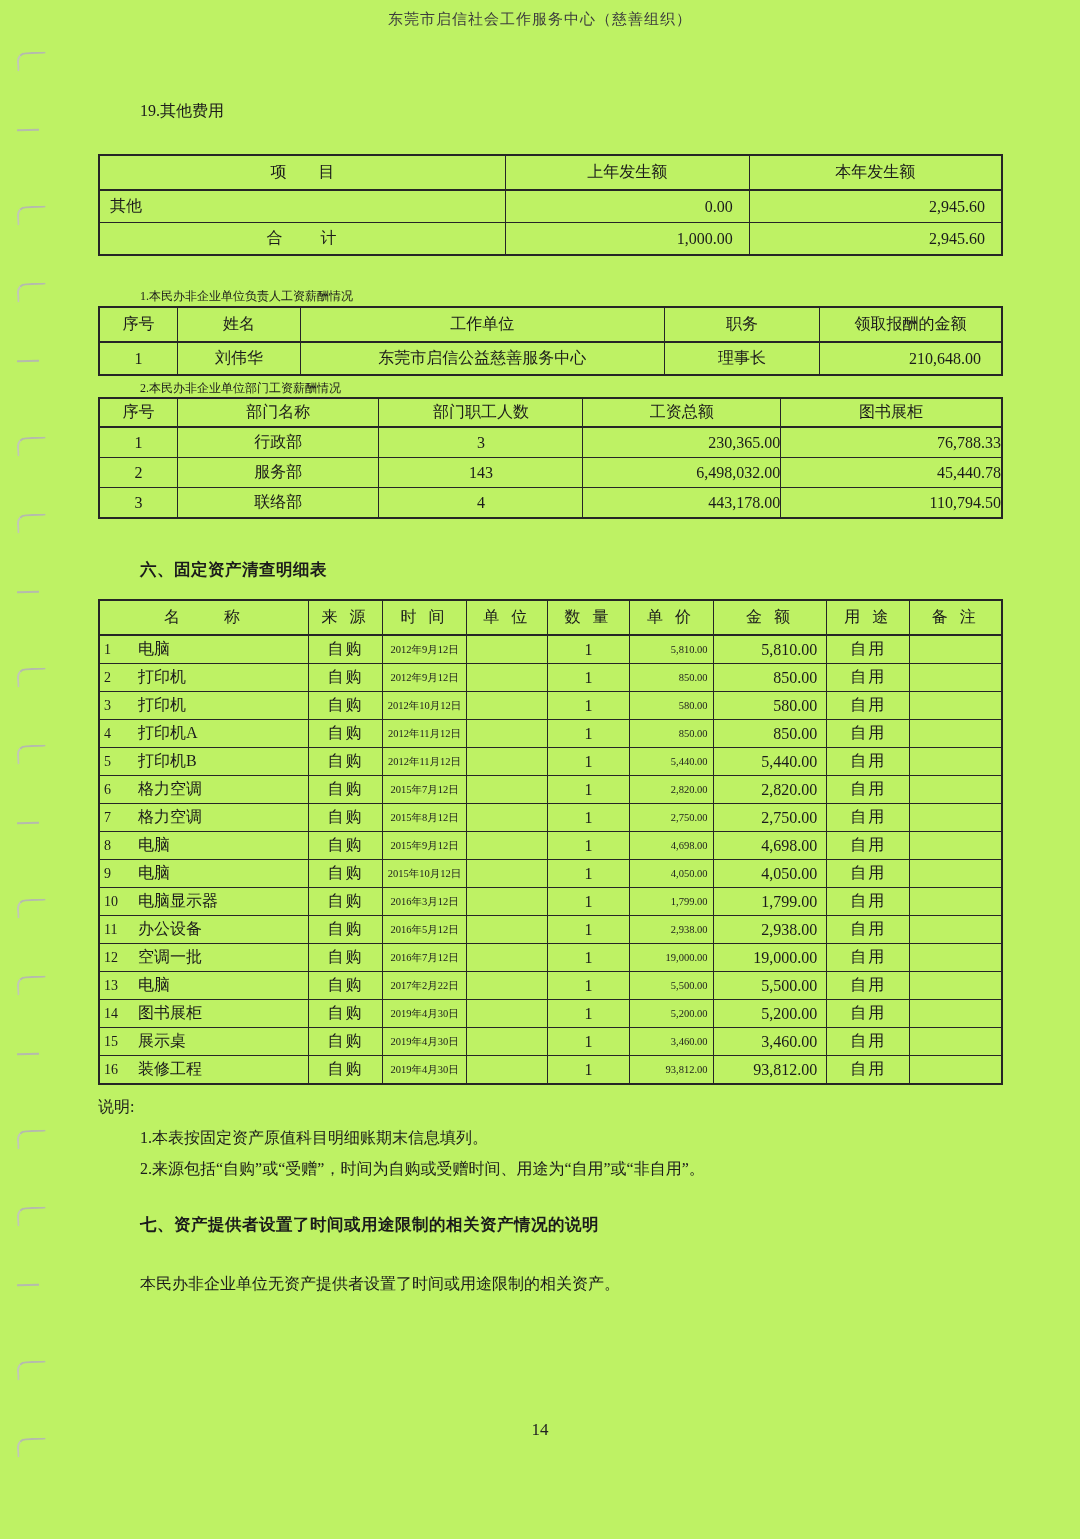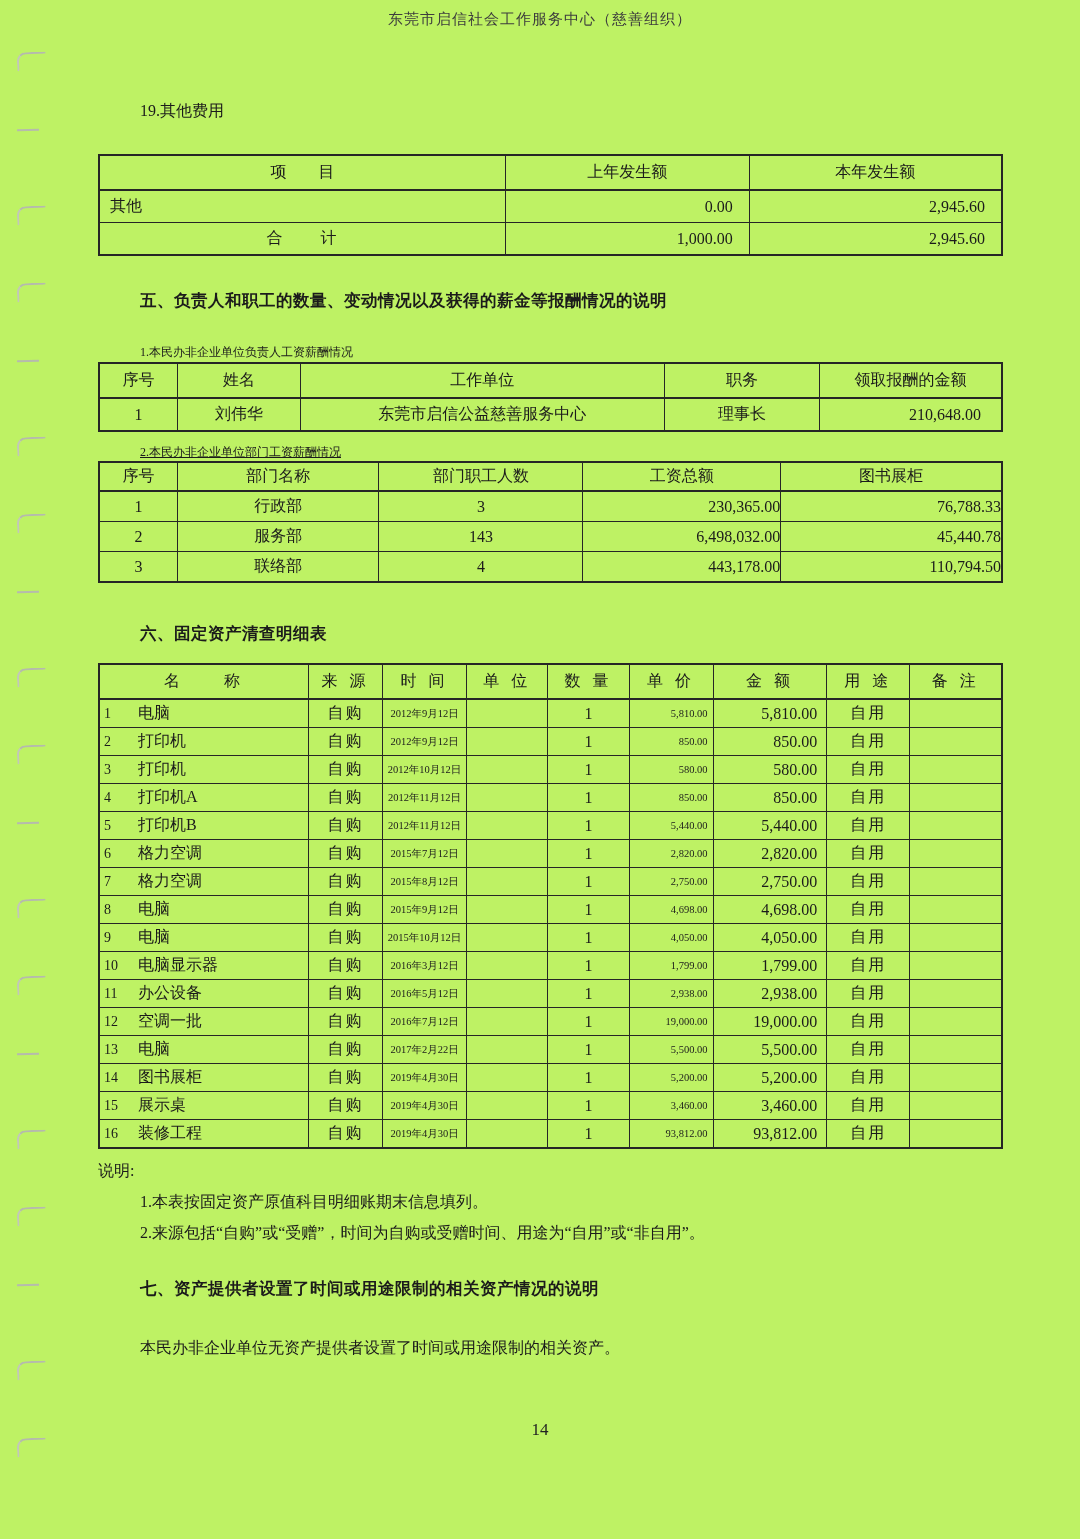--- a/index.html
+++ b/index.html
@@ -146,21 +146,20 @@
             <td class="c-curr">2,945.60</td>
           </tr>
           <tr>
             <td class="c-item">合　　计</td>
             <td class="c-prev">1,000.00</td>
             <td class="c-curr">2,945.60</td>
           </tr>
         </tbody>
     </table>
 
-    <h3 class="sec" style="margin-top:34px;">五、负责人和职工的数量、变动情况以及获得的薪金等报酬情况的说明</h3>
 
     <div class="sub-label" style="margin-top:32px;">1.本民办非企业单位负责人工资薪酬情况</div>
 
     <table class="t t-leader">
       <colgroup>
           <col style="width:8.7%">
           <col style="width:13.6%">
           <col style="width:40.3%">
           <col style="width:17.2%">
           <col style="width:20.2%">
@@ -178,21 +177,21 @@
           <tr>
             <td class="c-no">1</td>
             <td class="c-name">刘伟华</td>
             <td class="c-org">东莞市启信公益慈善服务中心</td>
             <td class="c-title">理事长</td>
             <td class="c-amount">210,648.00</td>
           </tr>
         </tbody>
     </table>
 
-    <div class="sub-label" style="margin-top:12px;text-decoration:underline;">2.本民办非企业单位部门工资薪酬情况</div>
+    <div class="sub-label" style="margin-top:4px;">2.本民办非企业单位部门工资薪酬情况</div>
 
     <table class="t t-dept">
       <colgroup>
           <col style="width:8.7%">
           <col style="width:22.3%">
           <col style="width:22.6%">
           <col style="width:21.9%">
           <col style="width:24.5%">
         </colgroup>
       <thead>

